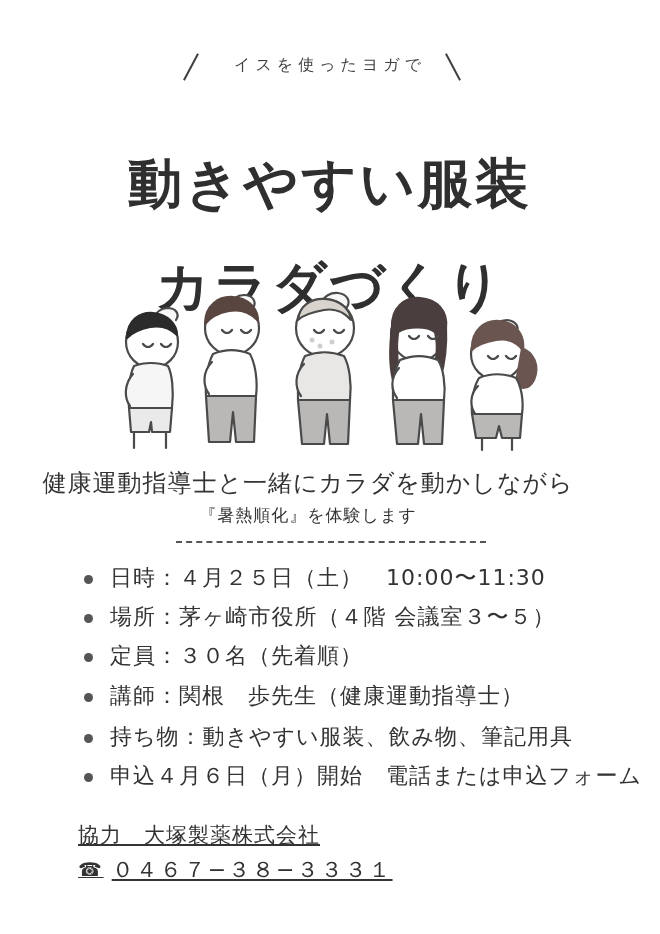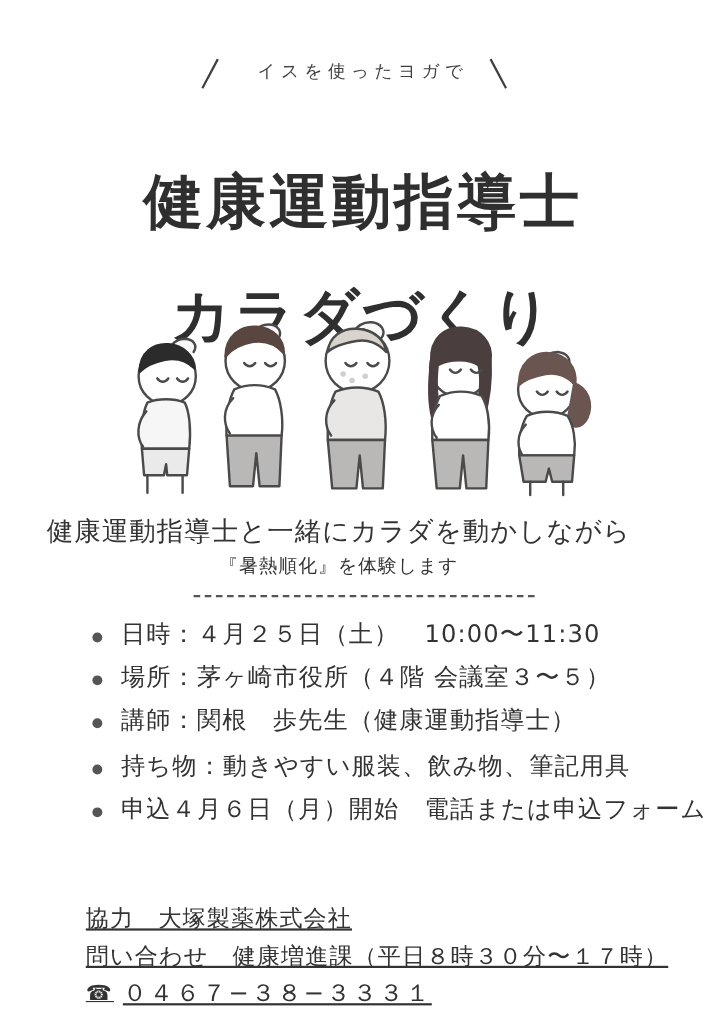--- a/index.html
+++ b/index.html
@@ -168,21 +168,21 @@
 
 <div class="poster">
 
   <div class="kicker-row">
     <span class="slash left"></span>
     <span class="kicker-text">イスを使ったヨガで</span>
     <span class="slash right"></span>
   </div>
 
   <h1 class="title-main">
-    <span>健康運動指導士</span>
+    <span>動きやすい服装</span>
     <span class="title-line2">カラダづくり</span>
   </h1>
 
   <div class="illustration">
     <svg viewBox="0 0 660 190" width="660" height="190" xmlns="http://www.w3.org/2000/svg">
       <g stroke="#4a4a4a" stroke-width="2.2" fill="none" stroke-linecap="round" stroke-linejoin="round">
 
         <g>
 
           <path d="M150 86 C145 62 155 47 167 46 C176 46 180 52 176 58" fill="#f7f7f7"></path>
@@ -261,27 +261,27 @@
   <div class="lead">
     <span>健康運動指導士と一緒にカラダを動かしながら</span>
     <span class="line2">『暑熱順化』を体験します</span>
   </div>
 
   <div class="divider"></div>
 
   <ul class="details">
     <li>日時：４月２５日（土）　10:00〜11:30</li>
     <li>場所：茅ヶ崎市役所（４階 会議室３〜５）</li>
+    <li>定員：３０名（先着順）</li>
     <li>講師：関根　歩先生（健康運動指導士）</li>
     <li class="gap-top">持ち物：動きやすい服装、飲み物、筆記用具</li>
     <li>申込４月６日（月）開始　電話または申込フォーム</li>
   </ul>
 
   <div class="footer">
     <div>協力　大塚製薬株式会社</div>
-    <div>問い合わせ　健康増進課（平日８時３０分〜１７時）</div>
     <div class="tel-line">
       <span class="tel-icon">☎</span>
       <span>０４６７−３８−３３３１</span>
     </div>
   </div>
 
 </div>
 
 </body></html>

